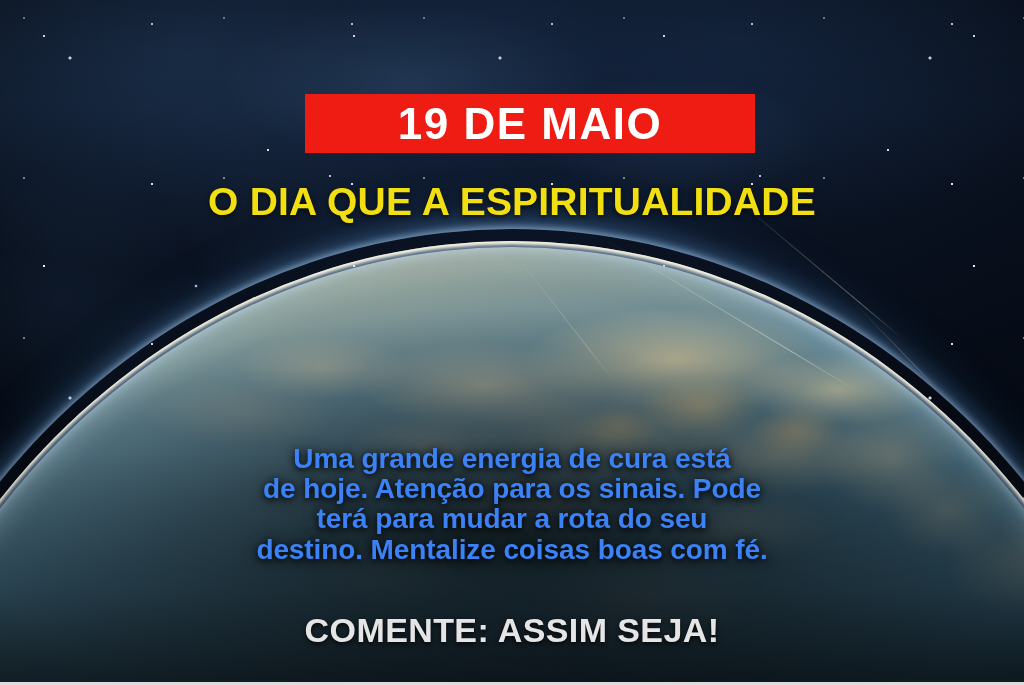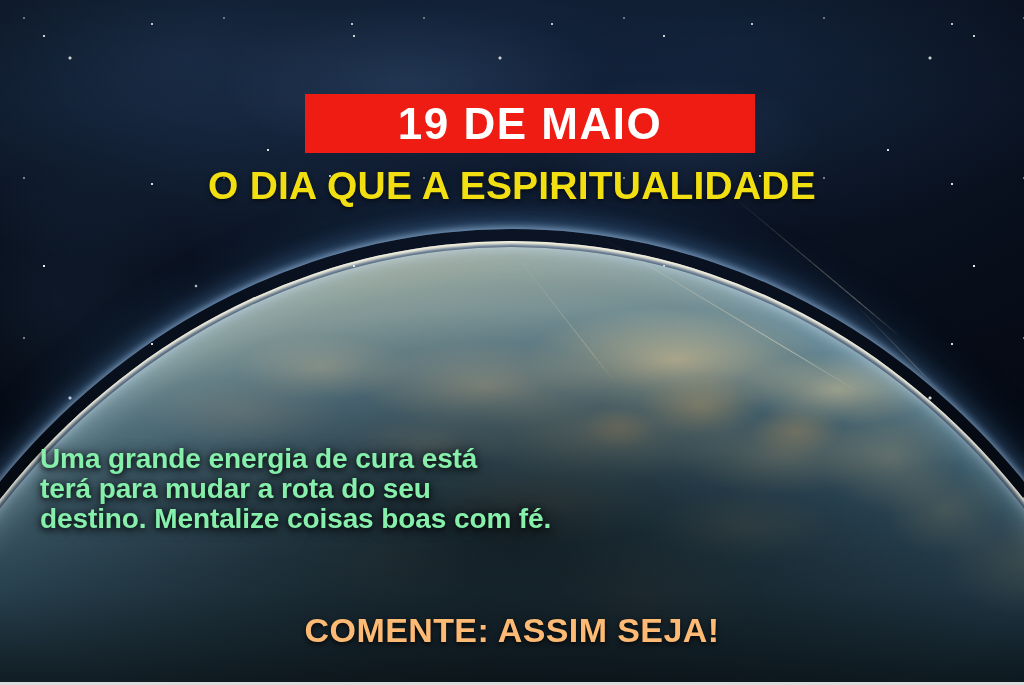--- a/index.html
+++ b/index.html
@@ -232,44 +232,45 @@
     top: 164px;
     text-align: center;
     color: #f2df12;
     font-size: 39px;
     font-weight: 800;
     line-height: 1.13;
     letter-spacing: 0.2px;
     text-shadow: 0 2px 4px rgba(0,0,0,0.55);
     font-family: "Liberation Sans", sans-serif;
   }
-  .headline .hl-line { display: block; }
+  .headline .hl-line { display: block; margin-top: 16px; }
 
   .body-copy {
     position: absolute;
     left: 40px;
     right: 40px;
     top: 444px;
-    color: #86efac;
+    text-align: center;
+    color: #3b82f6;
     font-size: 28px;
     font-weight: 700;
     line-height: 1.08;
     letter-spacing: -0.1px;
     text-shadow: 0 2px 6px rgba(0,0,0,0.85), 0 0 14px rgba(0,0,0,0.6);
     font-family: "Liberation Sans", sans-serif;
   }
   .body-copy .bc-line { display: block; }
 
   .cta {
     position: absolute;
     left: 0;
     right: 0;
     top: 612px;
     text-align: center;
-    color: #fdba74;
+    color: #e5e5e5;
     font-size: 34px;
     font-weight: 800;
     letter-spacing: 0.4px;
     line-height: 1.1;
     text-shadow: 0 2px 5px rgba(0,0,0,0.8);
     font-family: "Liberation Sans", sans-serif;
   }
 
   .bottom-edge {
     position: absolute;
@@ -312,20 +313,21 @@
     <div class="date-banner">
       <span class="date-banner-text">19 DE MAIO</span>
     </div>
 
     <div class="headline">
       <span class="hl-line">O DIA QUE A ESPIRITUALIDADE</span>
     </div>
 
     <div class="body-copy">
       <span class="bc-line">Uma grande energia de cura está</span>
+      <span class="bc-line">de hoje. Atenção para os sinais. Pode</span>
       <span class="bc-line">terá para mudar a rota do seu</span>
       <span class="bc-line">destino. Mentalize coisas boas com fé.</span>
     </div>
 
     <div class="cta">COMENTE: ASSIM SEJA!</div>
 
   </div>
 
   <div class="bottom-edge"></div>
 </div>

